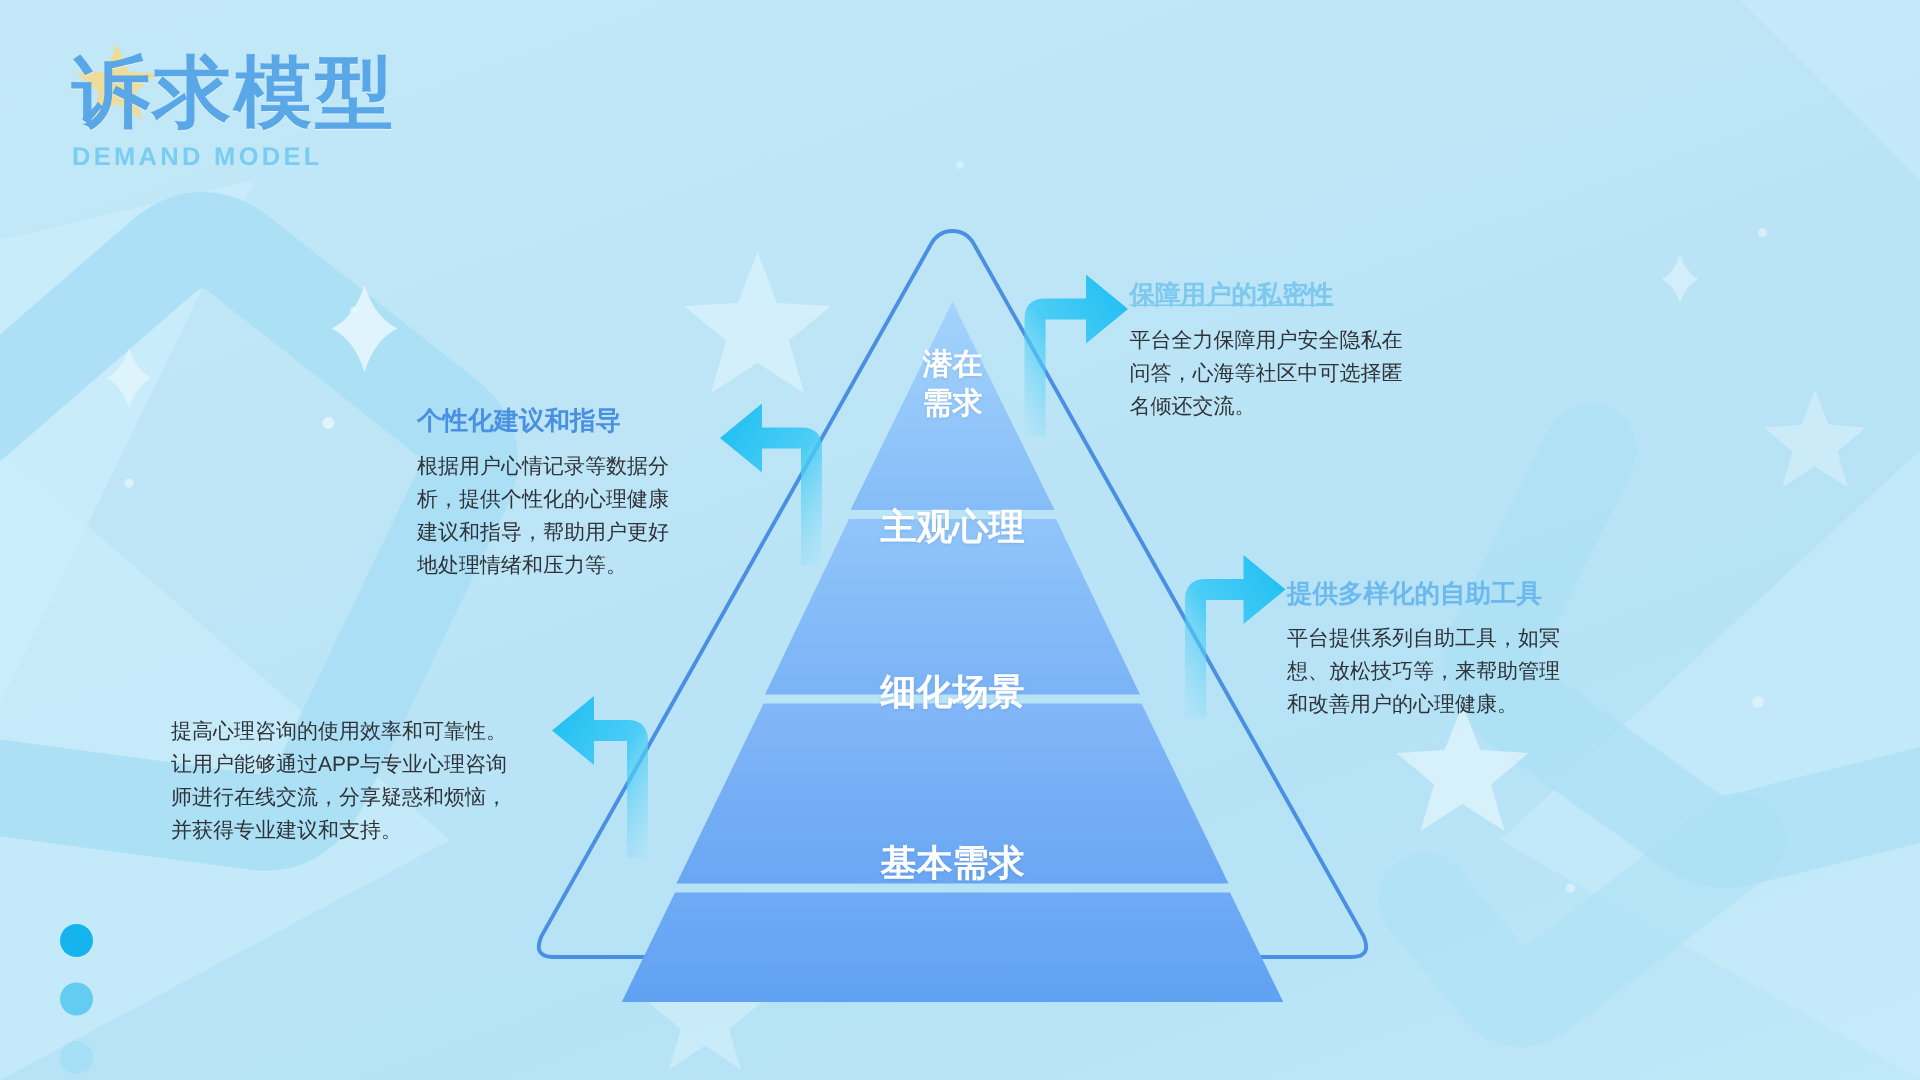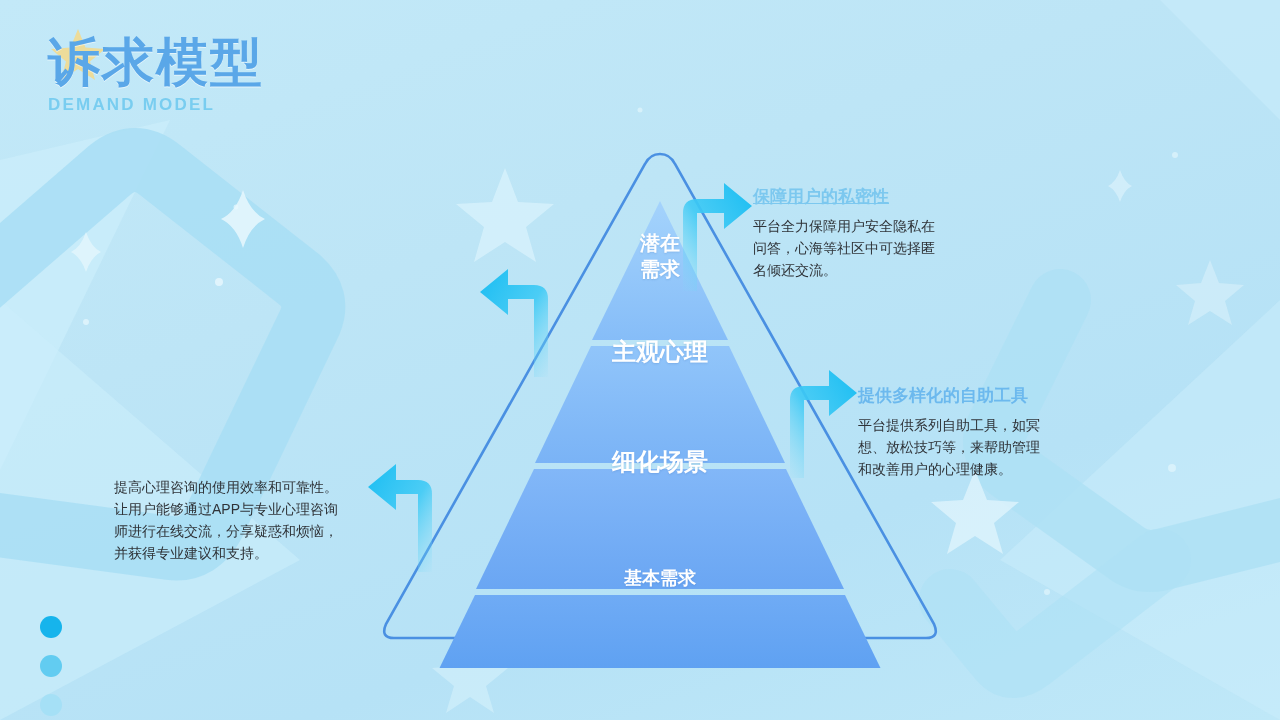--- a/index.html
+++ b/index.html
@@ -44,38 +44,38 @@
     font-size: 17px;
     font-weight: bold;
     color: #79cdf0;
     letter-spacing: 2.2px;
     line-height: 1;
   }
 
   
   .pyramid-wrap {
     position: absolute;
-    left: 360px; top: 138px;
+    left: 335px; top: 138px;
     width: 600px; height: 530px;
   }
   .pyramid-svg { position: absolute; left: 0; top: 0; width: 600px; height: 530px; }
   .layer-label {
     position: absolute;
     width: 100%;
     text-align: center;
     color: #ffffff;
     font-weight: bold;
     text-shadow: 0 1px 2px rgba(40,90,160,0.18);
     pointer-events: none;
     white-space: pre-line;
   }
   #lbl-0 { top: 92px;  font-size: 20px; line-height: 26px; }
   #lbl-1 { top: 200px; font-size: 24px; line-height: 28px; }
   #lbl-2 { top: 310px; font-size: 24px; line-height: 28px; }
-  #lbl-3 { top: 425px; font-size: 18px; line-height: 30px; }
+  #lbl-3 { top: 425px; font-size: 24px; line-height: 30px; font-family: Liberation Mono, monospace; }
 
   
   .callout { position: absolute; }
   .callout .c-title {
     font-size: 17px;
     font-weight: bold;
     line-height: 22px;
     margin-bottom: 7px;
     white-space: nowrap;
   }
@@ -256,20 +256,27 @@
 名倾还交流。</div>
   </div>
 
   <div class="callout right" id="callout-tools">
     <div class="c-title">提供多样化的自助工具</div>
     <div class="c-body">平台提供系列自助工具，如冥
 想、放松技巧等，来帮助管理
 和改善用户的心理健康。</div>
   </div>
 
+  <div class="callout left" id="callout-advice">
+    <div class="c-title">个性化建议和指导</div>
+    <div class="c-body">根据用户心情记录等数据分
+析，提供个性化的心理健康
+建议和指导，帮助用户更好
+地处理情绪和压力等。</div>
+  </div>
 
   <div class="callout left" id="callout-qa">
     <div class="c-body">提高心理咨询的使用效率和可靠性。
 让用户能够通过APP与专业心理咨询
 师进行在线交流，分享疑惑和烦恼，
 并获得专业建议和支持。</div>
   </div>
 
 
   <div class="dots">

